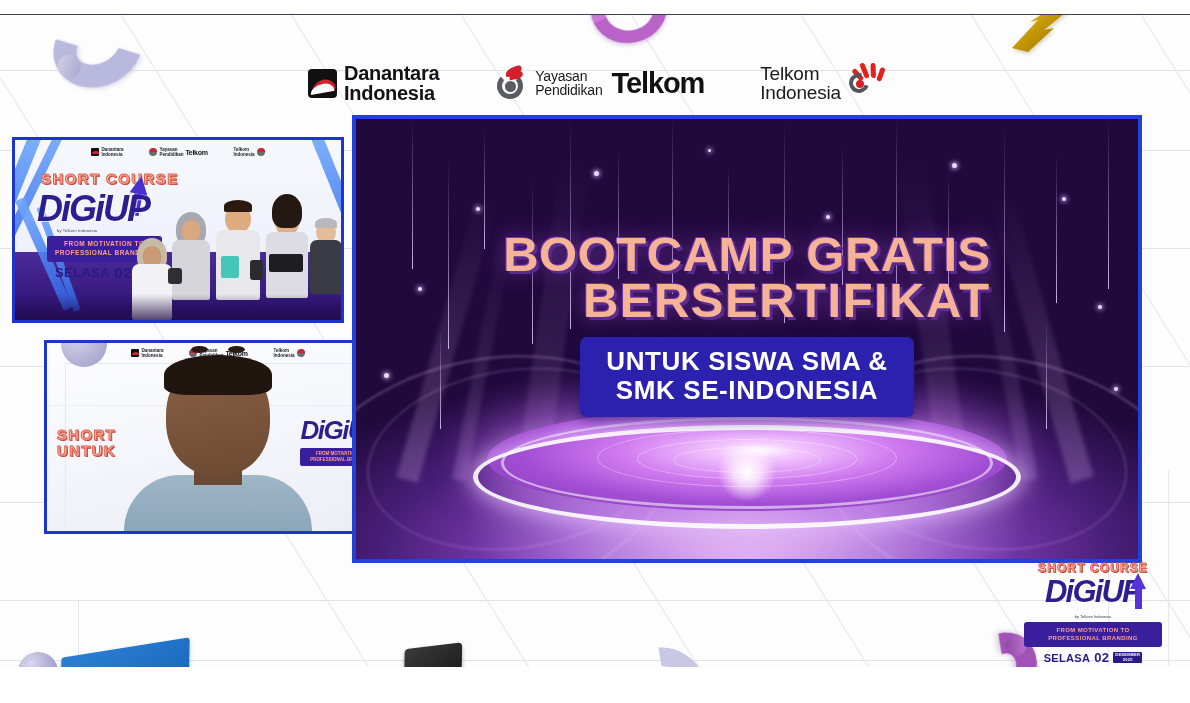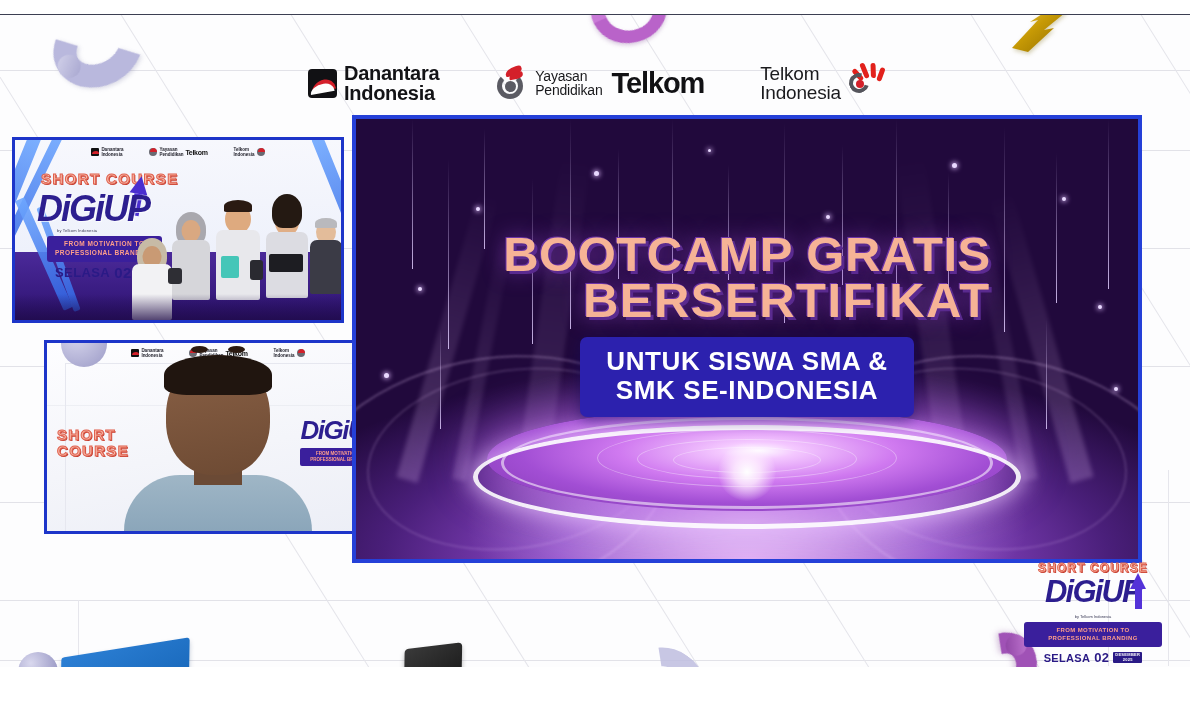--- a/index.html
+++ b/index.html
@@ -755,21 +755,21 @@
         <span class="pt">
             <b>Telkom</b>
             <b>Indonesia</b>
           </span>
         <span class="pm circ"></span>
       </span>
     </div>
 
     <div class="cam-sc">
       <span>SHORT</span><br>
-      <span>COURSE</span>
+      <span>UNTUK</span>
     </div>
 
     <div class="cam-digiup">
       <div class="cd">DiGiUP</div>
       <div class="ct">
         <span>FROM MOTIVATION TO</span><br>
         <span>PROFESSIONAL BRANDING</span>
       </div>
     </div>
 

